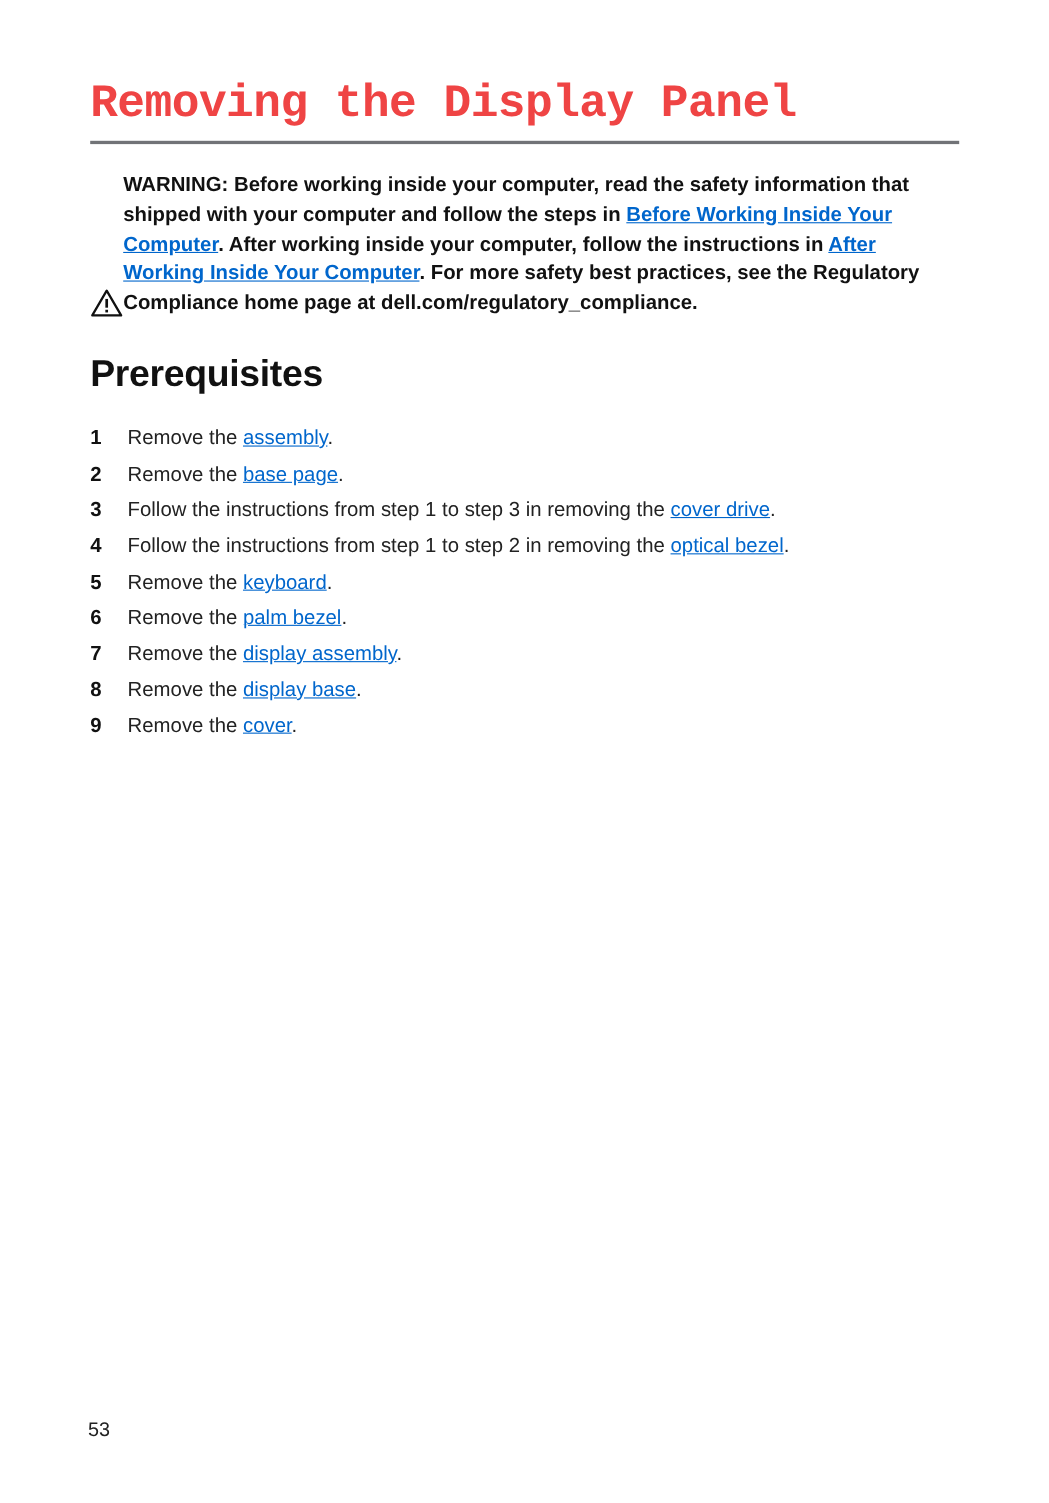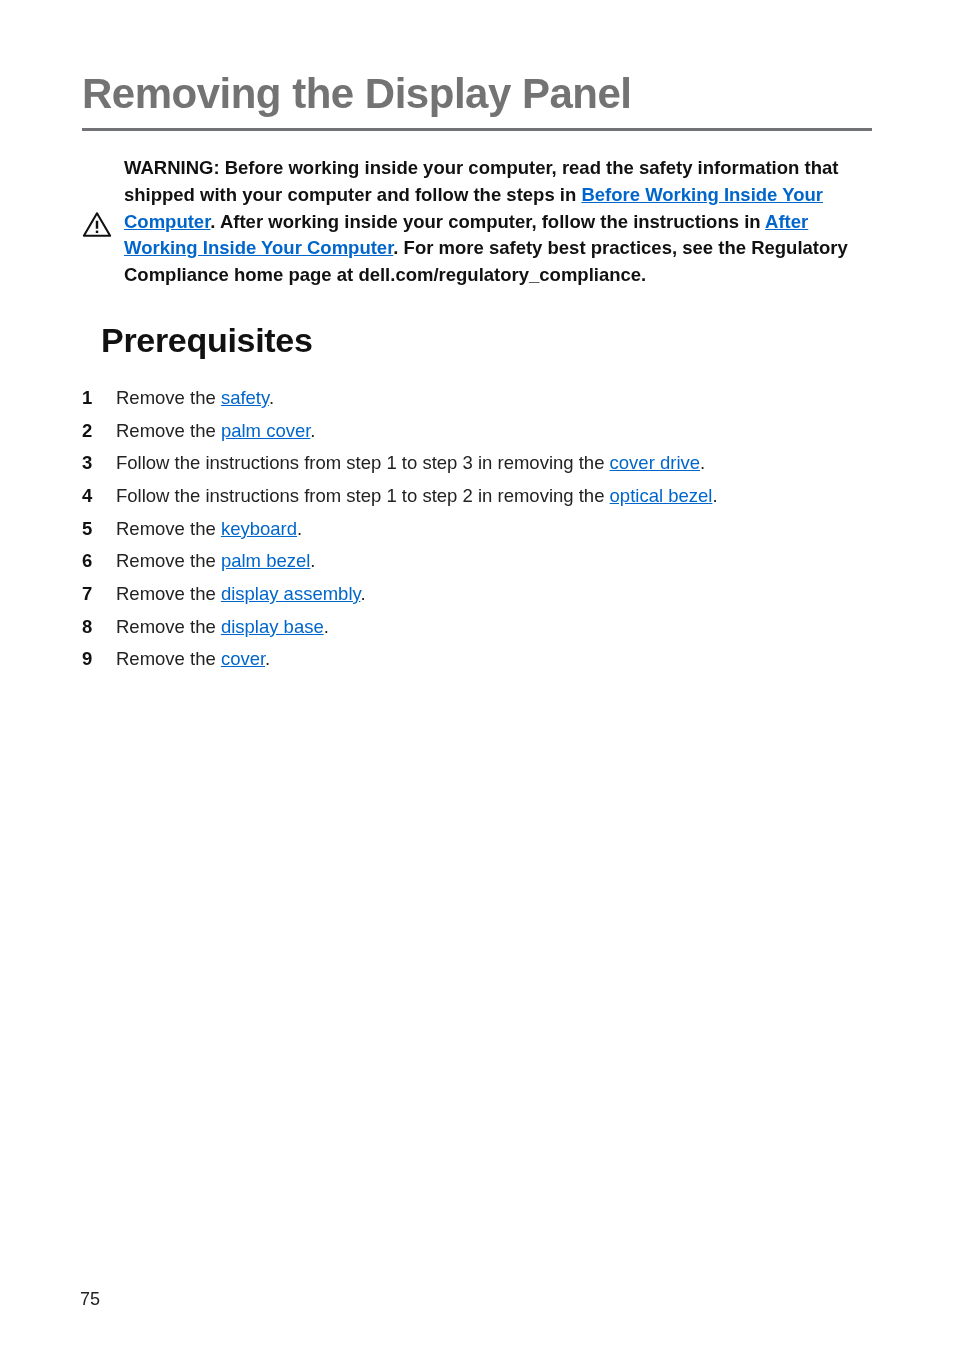--- a/index.html
+++ b/index.html
@@ -17,29 +17,29 @@
     }
     .page {
       padding: 70px 82px 30px 82px;
       height: 100%;
       position: relative;
     }
     h1 {
       font-size: 42px;
       font-weight: 700;
       letter-spacing: -0.5px;
-      color: #737373;
+      color: #ef4444;
       padding-bottom: 10px;
       border-bottom: 3px solid #717377;
       margin-bottom: 24px;
+      font-family: Liberation Mono, monospace;
     }
     .warning-row {
       display: flex;
-      align-items: center;
-      gap: 12px;
+      align-items: flex-end;
       margin-bottom: 32px;
     }
     .warning-icon {
       flex: 0 0 auto;
       margin-top: 4px;
     }
     .warning-icon svg {
       width: 30px;
       height: 27px;
       display: block;
@@ -54,21 +54,20 @@
       color: #0066cc;
       text-decoration: underline;
       font-weight: 700;
     }
     h2 {
       font-size: 34px;
       font-weight: 700;
       color: #111;
       margin-bottom: 24px;
       letter-spacing: -0.3px;
-      margin-left: 19px;
     }
     ol {
       list-style: none;
       counter-reset: step;
       padding-left: 0;
     }
     ol > li {
       counter-increment: step;
       display: flex;
       font-size: 18.5px;
@@ -108,24 +107,24 @@
         <rect x="14.7" y="20.5" width="2.6" height="2.6" fill="#111"></rect>
       </svg>
     </span>
     <div class="warning-text" id="warning-text">WARNING: Before working inside your computer, read the safety information that shipped with your computer and follow the steps in <a class="link" href="#">Before Working Inside Your Computer</a>. After working inside your computer, follow the instructions in <a class="link" href="#">After Working Inside Your Computer</a>. For more safety best practices, see the Regulatory Compliance home page at dell.com/regulatory_compliance.</div>
   </div>
 
   <h2>Prerequisites</h2>
 
   <ol id="steps-list">
       <li>
-        <span class="li-text">Remove the <a class="link" href="#">safety</a>.</span>
+        <span class="li-text">Remove the <a class="link" href="#">assembly</a>.</span>
       </li>
       <li>
-        <span class="li-text">Remove the <a class="link" href="#">palm cover</a>.</span>
+        <span class="li-text">Remove the <a class="link" href="#">base page</a>.</span>
       </li>
       <li>
         <span class="li-text">Follow the instructions from step 1 to step 3 in removing the <a class="link" href="#">cover drive</a>.</span>
       </li>
       <li>
         <span class="li-text">Follow the instructions from step 1 to step 2 in removing the <a class="link" href="#">optical bezel</a>.</span>
       </li>
       <li>
         <span class="li-text">Remove the <a class="link" href="#">keyboard</a>.</span>
       </li>
@@ -136,14 +135,14 @@
         <span class="li-text">Remove the <a class="link" href="#">display assembly</a>.</span>
       </li>
       <li>
         <span class="li-text">Remove the <a class="link" href="#">display base</a>.</span>
       </li>
       <li>
         <span class="li-text">Remove the <a class="link" href="#">cover</a>.</span>
       </li>
     </ol>
 
-  <div class="page-number">75</div>
+  <div class="page-number">53</div>
 </div>
 
 </body></html>

